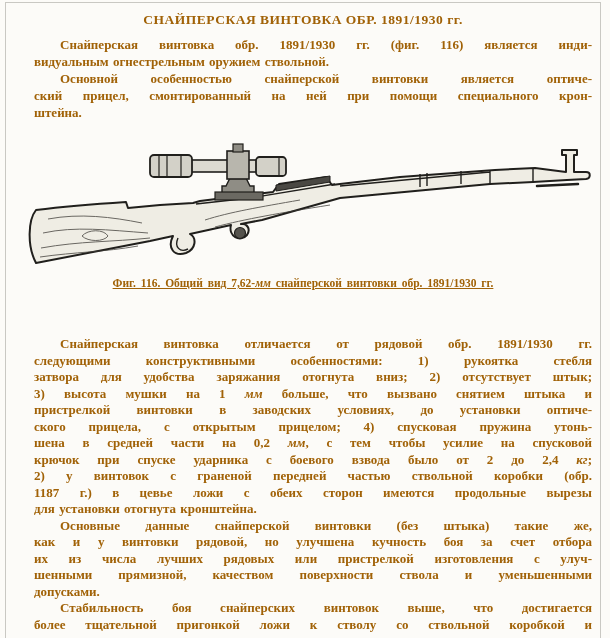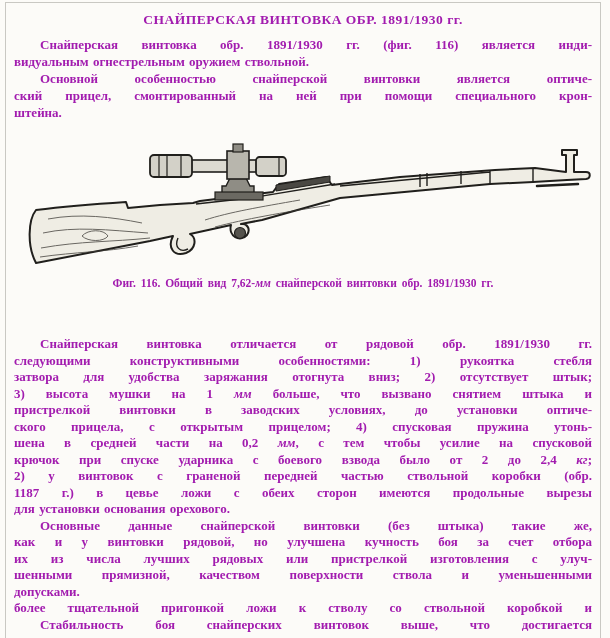--- a/index.html
+++ b/index.html
@@ -2,21 +2,21 @@
 <html lang="ru"><head>
 <meta charset="utf-8">
 <style>
   html,body{margin:0;padding:0;background:#ffffff;}
   .scan-page{
     position:relative;
     width:610px;height:638px;
     background:#fcfbf8;
     overflow:hidden;
     font-family:"Liberation Serif","DejaVu Serif",serif;
-    color:#a21caf;
+    color:#a16207;
   }
   
   .rule{position:absolute;background:#c9c8c3;}
   .rule.top{left:5px;right:9px;top:2px;height:1px;}
   .rule.left{left:5px;top:2px;bottom:0;width:1px;}
   .rule.right{right:9px;top:2px;bottom:0;width:1px;}
 
   .title{
     position:absolute;top:12px;left:14px;width:578px;
     text-align:center;
@@ -28,30 +28,31 @@
   .text-block.body{top:336px;}
   .intro .line{line-height:17px;}
   .body  .line{line-height:16.5px;}
   .para{margin:0;}
   .line{
     font-size:13px;font-weight:bold;
     text-align:justify;text-align-last:justify;
     white-space:nowrap;
     overflow:hidden;
     word-spacing:1px;
+    margin-left:20px;
   }
   .line.last{text-align-last:left;}
   .line.first{text-indent:26px;}
   .line i.u{font-style:italic;}
 
   .figure{position:absolute;top:124px;left:0;width:610px;height:150px;}
   .caption{
     position:absolute;top:277px;left:14px;width:578px;
     text-align:center;font-size:11.5px;font-weight:bold;
-    word-spacing:2px;white-space:nowrap;
+    word-spacing:2px;white-space:nowrap;text-decoration:underline;
   }
 </style>
 </head>
 <body>
 
 <div class="scan-page">
 
   <div class="rule top"></div>
   <div class="rule left"></div>
   <div class="rule right"></div>
@@ -134,29 +135,29 @@
         <div class="line first">Снайперская винтовка отличается от рядовой обр. 1891/1930 гг.</div>
         <div class="line">следующими конструктивными особенностями: 1) рукоятка стебля</div>
         <div class="line">затвора для удобства заряжания отогнута вниз; 2) отсутствует штык;</div>
         <div class="line">3) высота мушки на 1 <i class="u">мм</i> больше, что вызвано снятием штыка и</div>
         <div class="line">пристрелкой винтовки в заводских условиях, до установки оптиче-</div>
         <div class="line">ского прицела, с открытым прицелом; 4) спусковая пружина утонь-</div>
         <div class="line">шена в средней части на 0,2 <i class="u">мм</i>, с тем чтобы усилие на спусковой</div>
         <div class="line">крючок при спуске ударника с боевого взвода было от 2 до 2,4 <i class="u">кг</i>;</div>
         <div class="line">2) у винтовок с граненой передней частью ствольной коробки (обр.</div>
         <div class="line">1187 г.) в цевье ложи с обеих сторон имеются продольные вырезы</div>
-        <div class="line last">для установки основания орехового.</div>
+        <div class="line last">для установки отогнута кронштейна.</div>
       </div>
       <div class="para">
         <div class="line first">Основные данные снайперской винтовки (без штыка) такие же,</div>
         <div class="line">как и у винтовки рядовой, но улучшена кучность боя за счет отбора</div>
         <div class="line">их из числа лучших рядовых или пристрелкой изготовления с улуч-</div>
         <div class="line">шенными прямизной, качеством поверхности ствола и уменьшенными</div>
         <div class="line last">допусками.</div>
       </div>
       <div class="para">
+        <div class="line first">Стабильность боя снайперских винтовок выше, что достигается</div>
         <div class="line">более тщательной пригонкой ложи к стволу со ствольной коробкой и</div>
-        <div class="line first">Стабильность боя снайперских винтовок выше, что достигается</div>
         <div class="line last">изготовлением ложи преимущественно из орехового дерева.</div>
       </div>
     </div>
 
 </div>
 
 </body></html>

